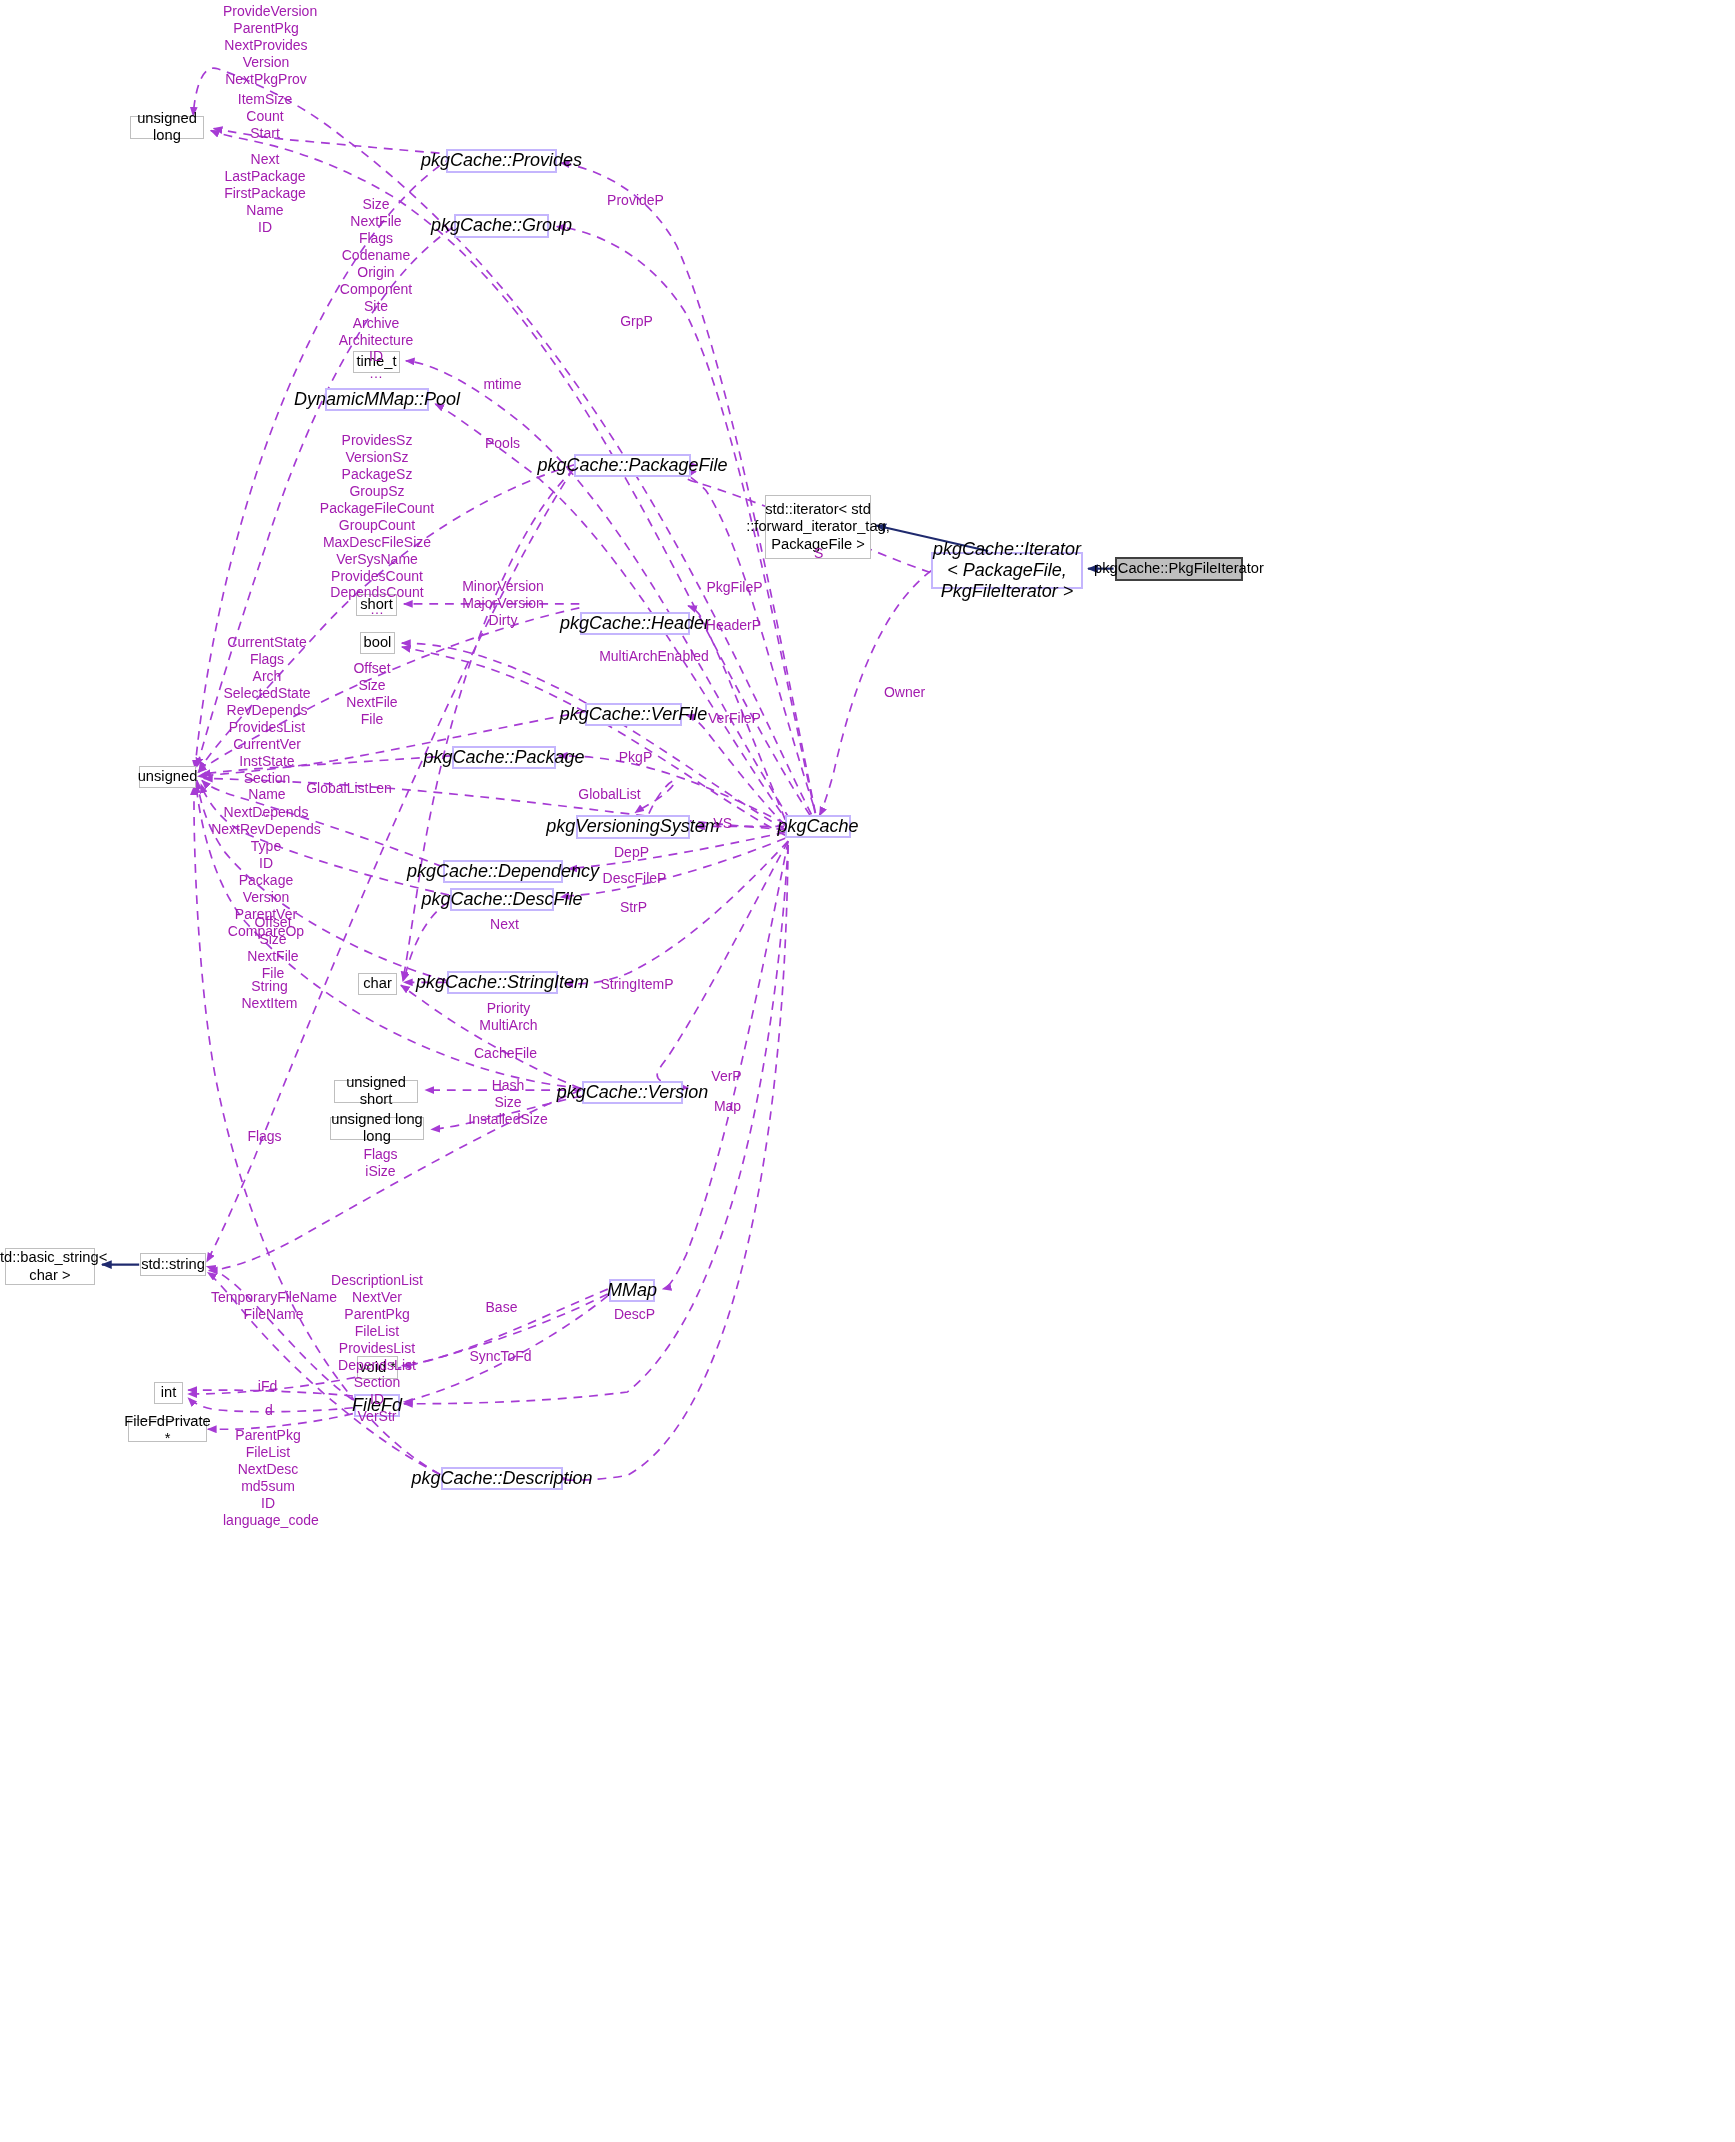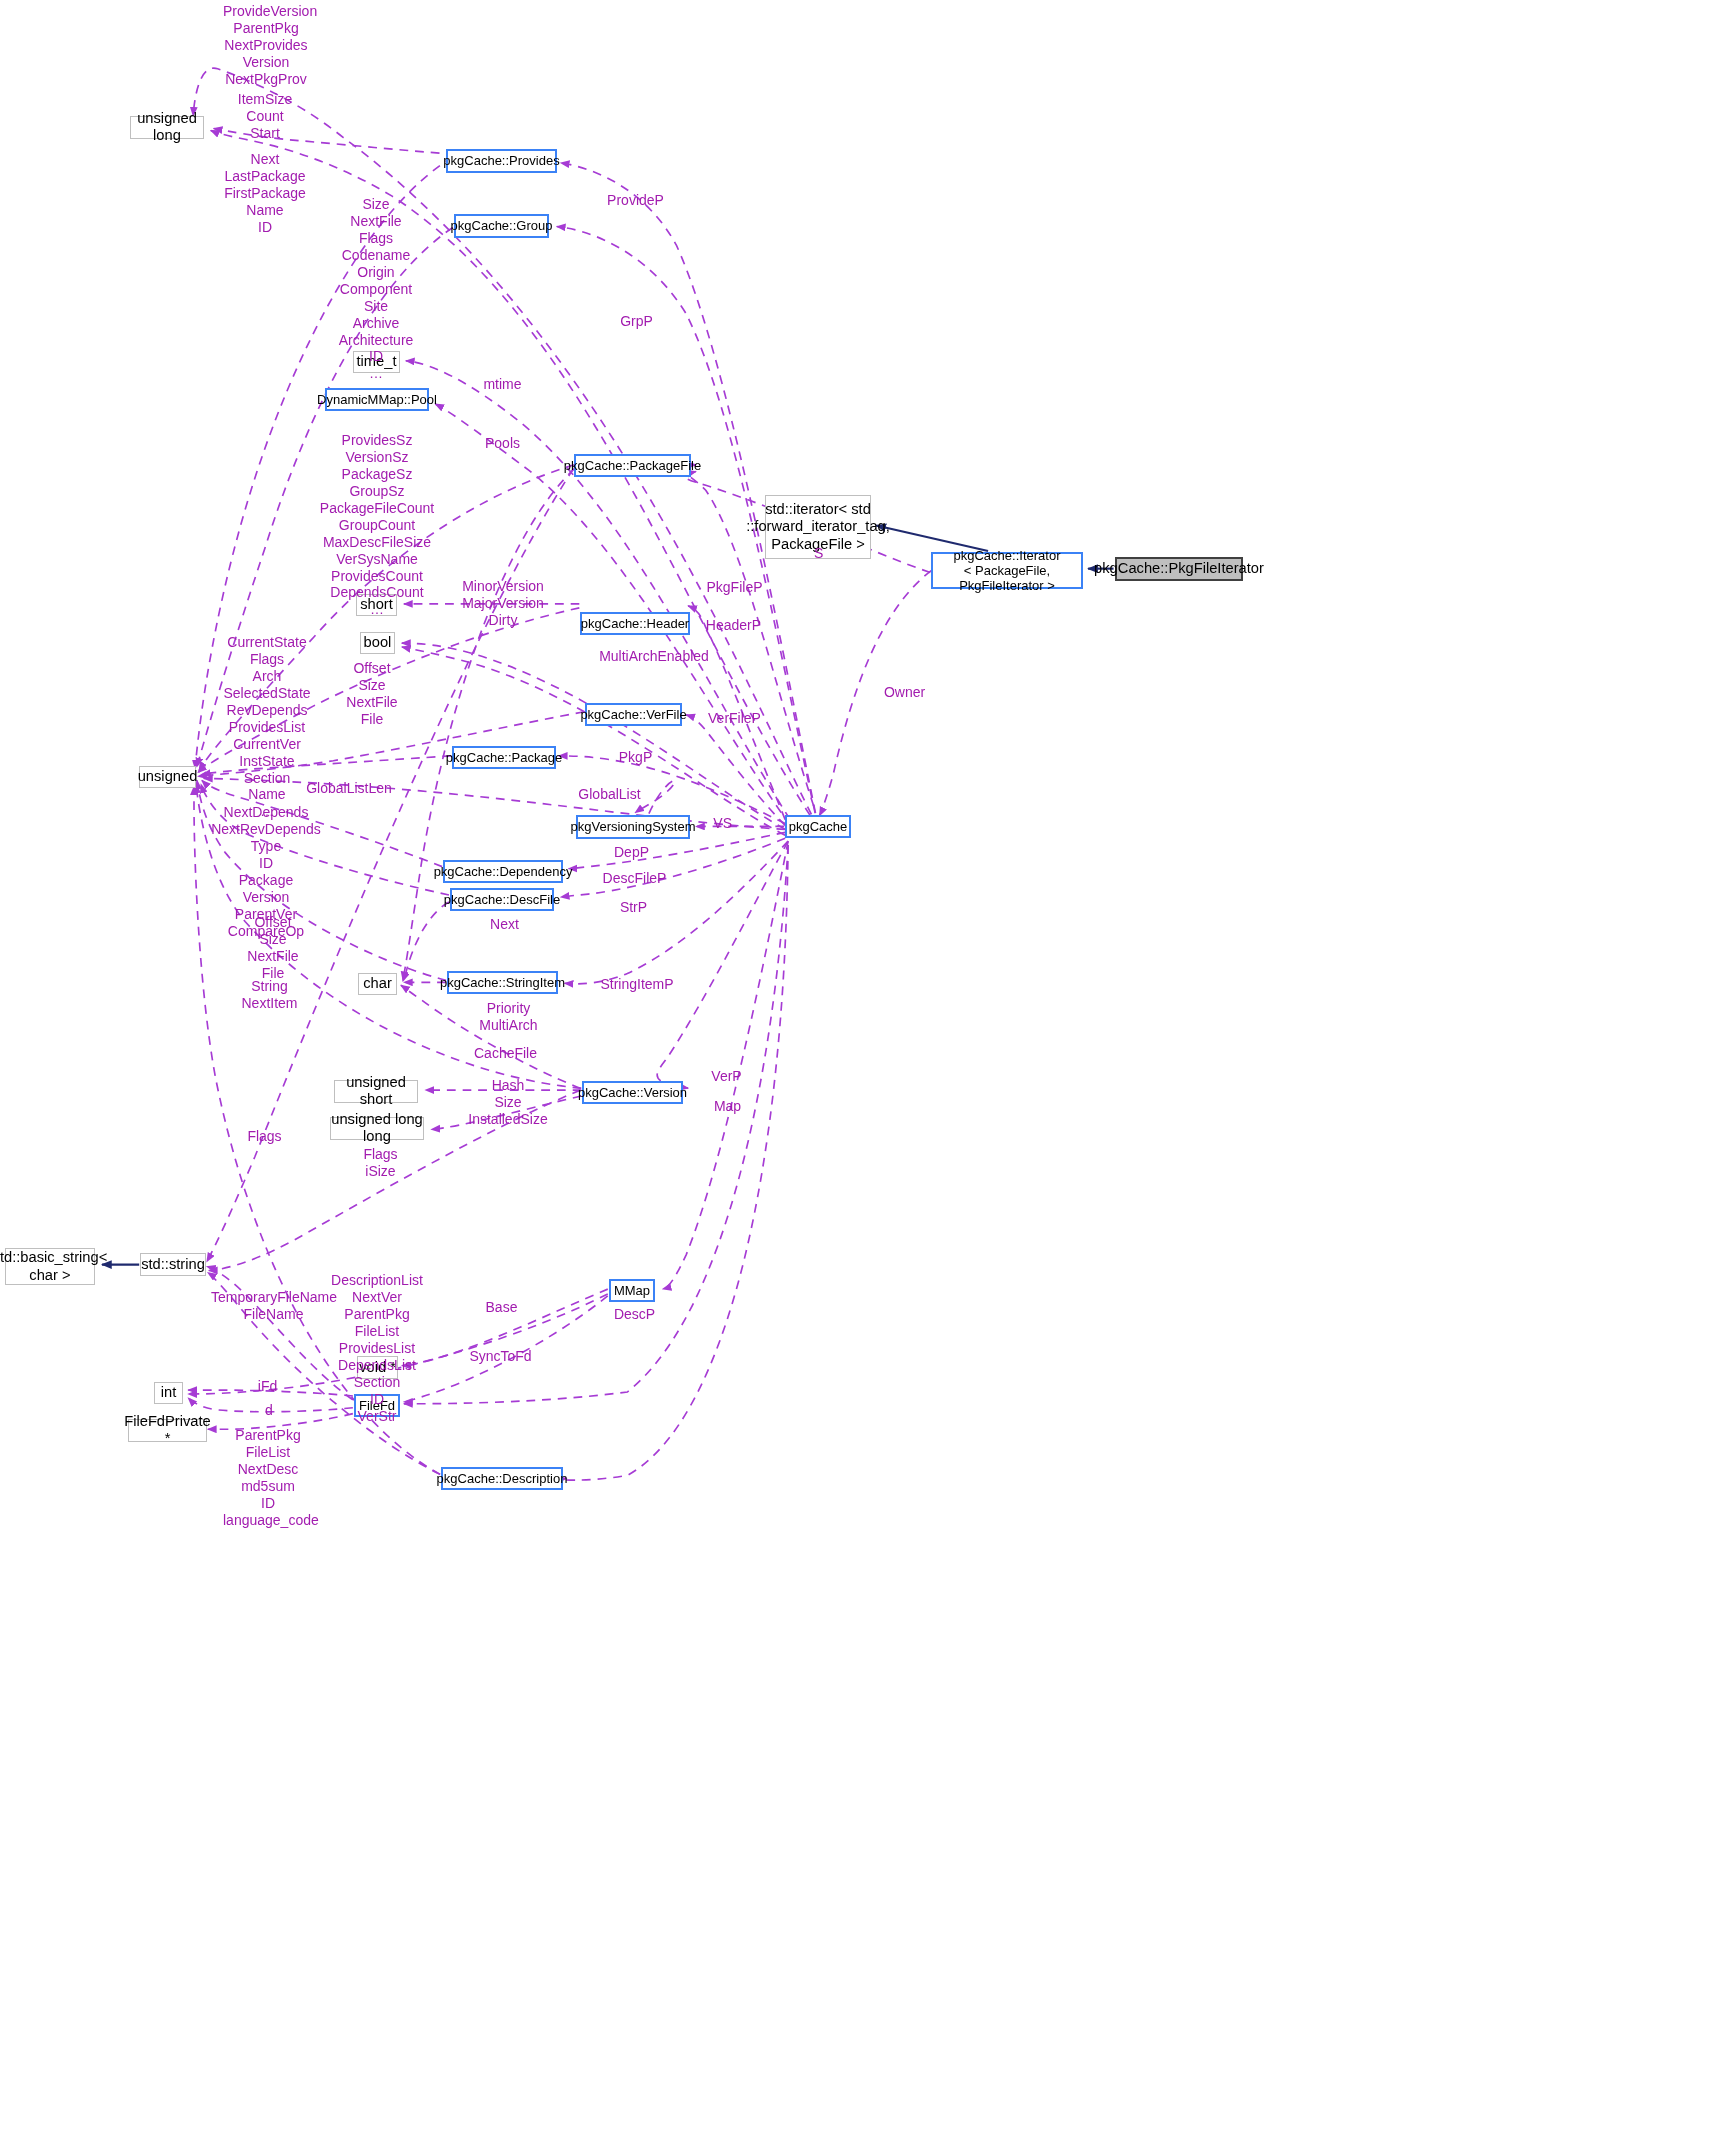--- a/index.html
+++ b/index.html
@@ -35,22 +35,23 @@
     background: #ffffff;
     white-space: pre-line;
   }
   
   .node.plain {
     border: 1px solid #bfbfbf;
     font-size: 14.7px;
   }
   
   .node.doc {
-    border: 2px solid #3b82f6;
-    font-size: 13px;
+    border: 2px solid #c4b5fd;
+    font-size: 18px;
+    font-style: italic;
   }
   
   .node.focus {
     border: 2px solid #404040;
     background: #bfbfbf;
     font-size: 14.7px;
   }
   .edge-label {
     position: absolute;
     font-size: 14px;

